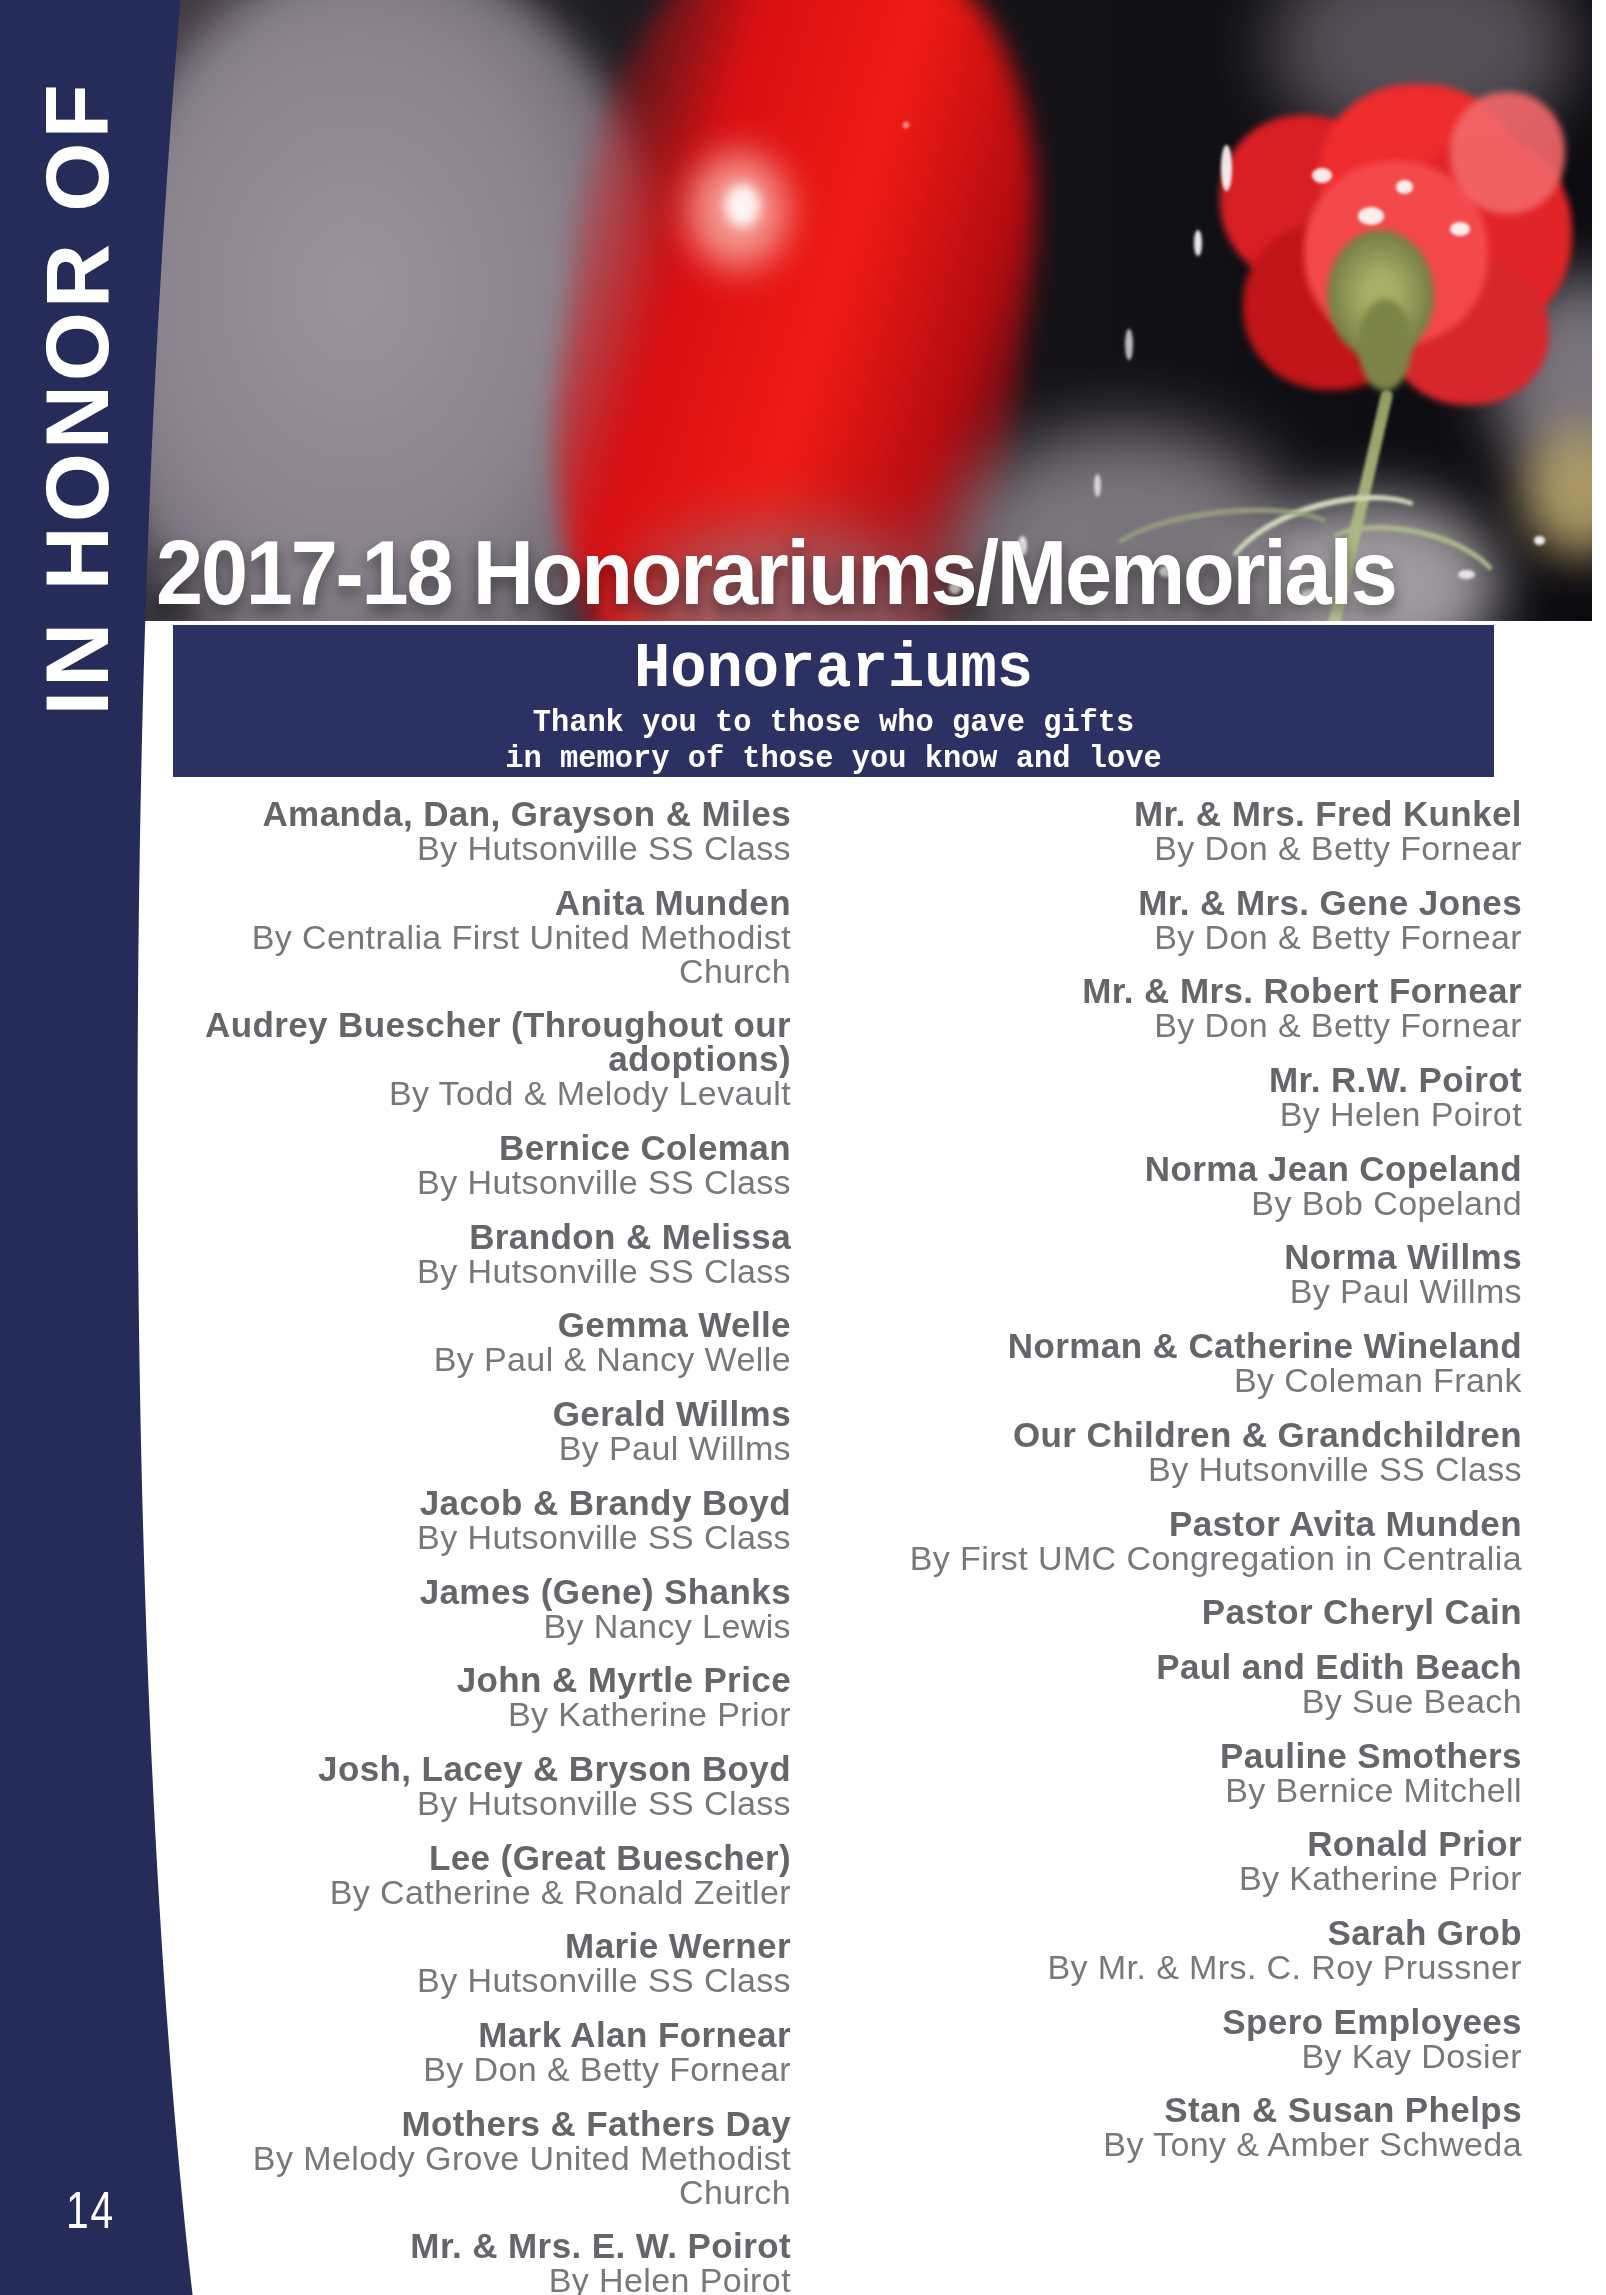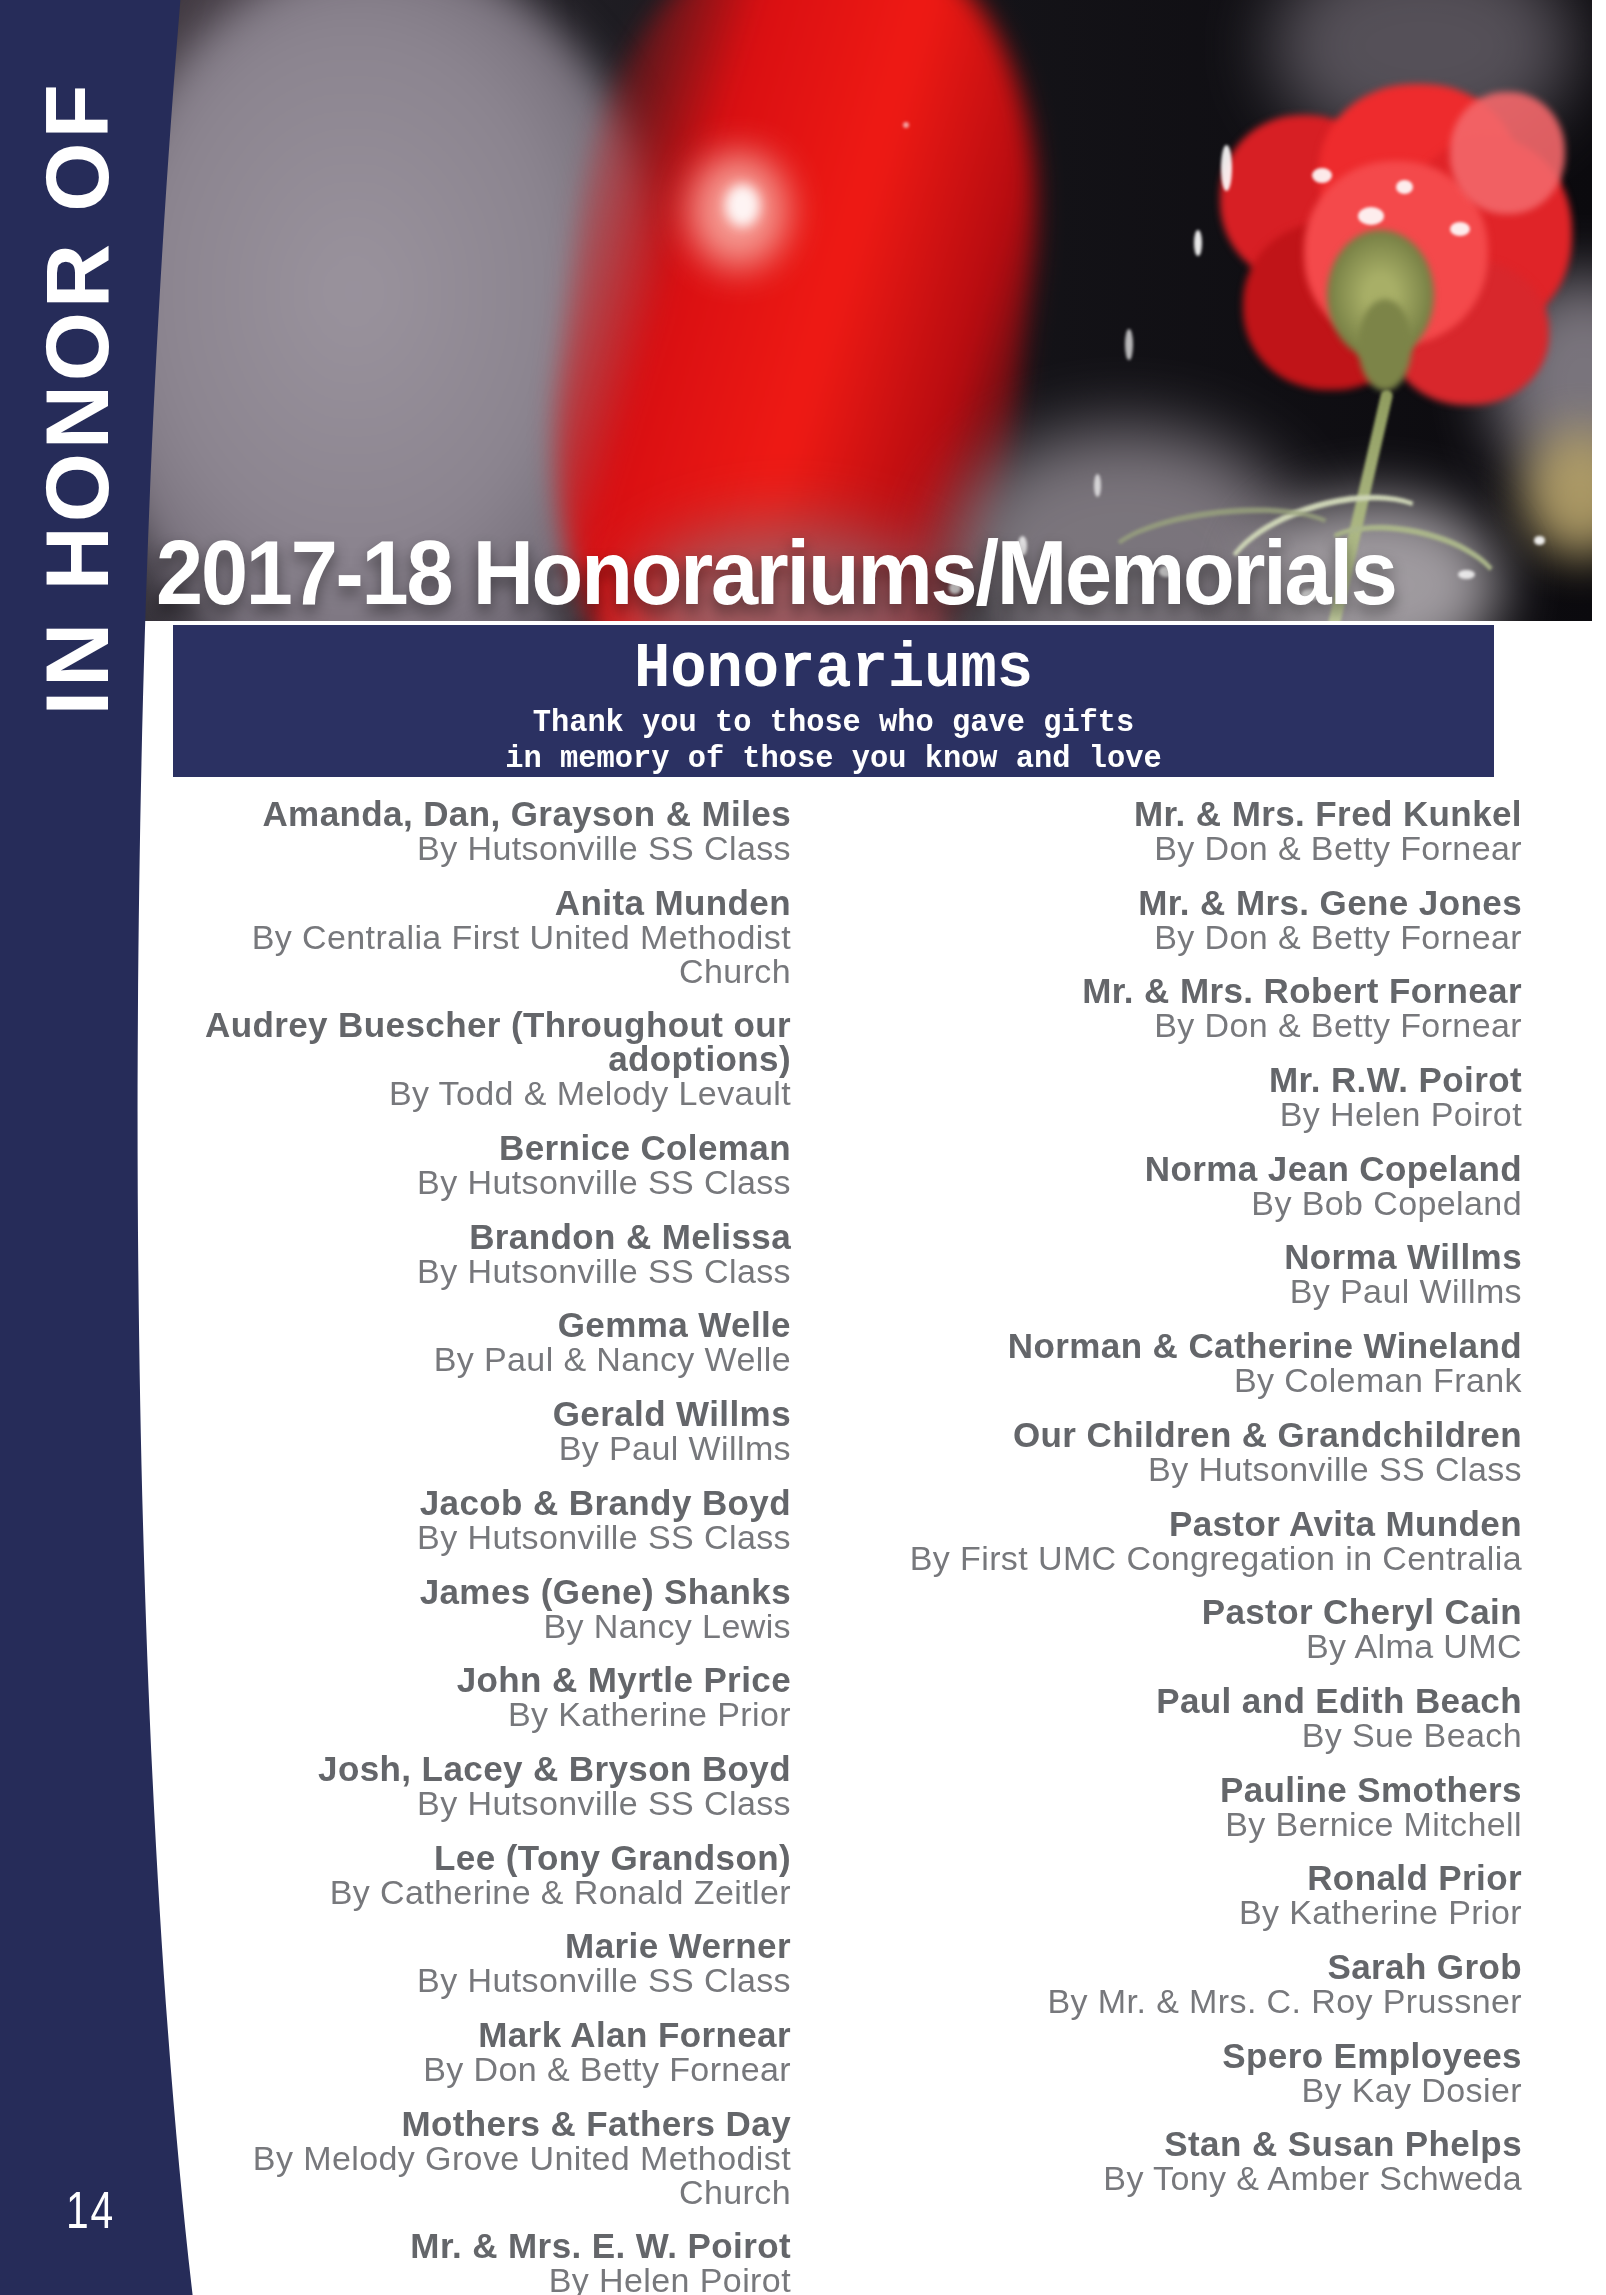--- a/index.html
+++ b/index.html
@@ -173,21 +173,21 @@
       </div>
       <div class="entry">
         <div class="name">John &amp; Myrtle Price</div>
         <div class="by">By Katherine Prior</div>
       </div>
       <div class="entry">
         <div class="name">Josh, Lacey &amp; Bryson Boyd</div>
         <div class="by">By Hutsonville SS Class</div>
       </div>
       <div class="entry">
-        <div class="name">Lee (Tony Grandson)</div>
+        <div class="name">Lee (Great Buescher)</div>
         <div class="by">By Catherine &amp; Ronald Zeitler</div>
       </div>
       <div class="entry">
         <div class="name">Marie Werner</div>
         <div class="by">By Hutsonville SS Class</div>
       </div>
       <div class="entry">
         <div class="name">Mark Alan Fornear</div>
         <div class="by">By Don &amp; Betty Fornear</div>
       </div>
@@ -232,21 +232,20 @@
       <div class="entry">
         <div class="name">Our Children &amp; Grandchildren</div>
         <div class="by">By Hutsonville SS Class</div>
       </div>
       <div class="entry">
         <div class="name">Pastor Avita Munden</div>
         <div class="by">By First UMC Congregation in Centralia</div>
       </div>
       <div class="entry">
         <div class="name">Pastor Cheryl Cain</div>
-        <div class="by">By Alma UMC</div>
       </div>
       <div class="entry">
         <div class="name">Paul and Edith Beach</div>
         <div class="by">By Sue Beach</div>
       </div>
       <div class="entry">
         <div class="name">Pauline Smothers</div>
         <div class="by">By Bernice Mitchell</div>
       </div>
       <div class="entry">

